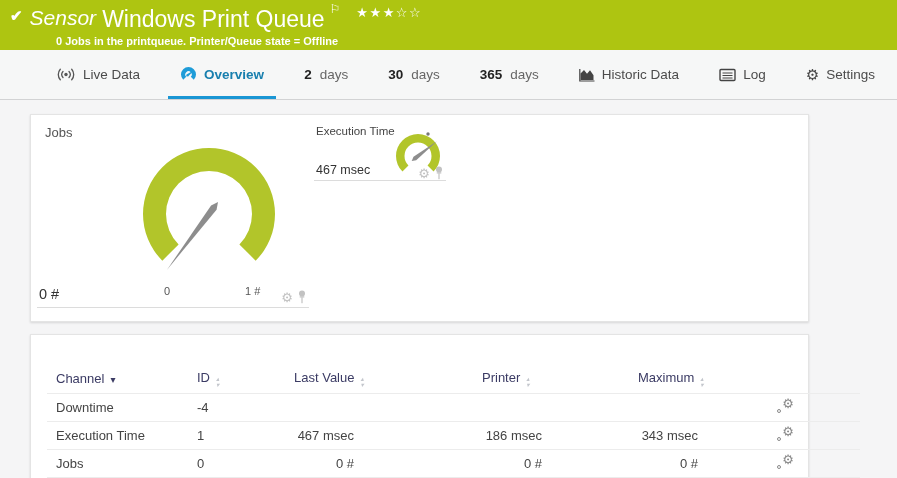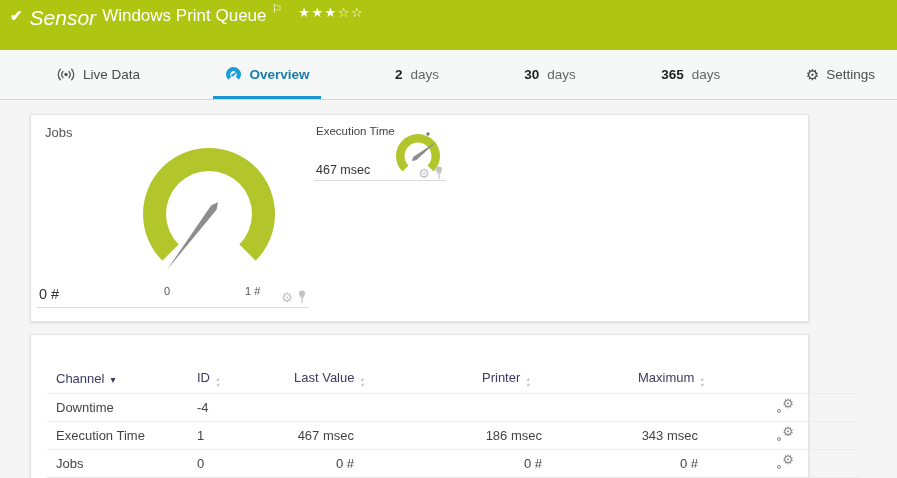--- a/index.html
+++ b/index.html
@@ -5,21 +5,21 @@
   * { margin:0; padding:0; box-sizing:border-box; }
   html,body { width:897px; height:478px; }
   body { font-family:"Liberation Sans", sans-serif; background:#f5f5f6; overflow:hidden; }
   .app { position:relative; width:897px; height:478px; overflow:hidden; background:#f5f5f6; }
 
   
   .topbar { height:50px; background:var(--brand-green); color:#fff; padding:6px 10px 0 8px; }
   .title-row { display:flex; align-items:flex-start; white-space:nowrap; }
   .check-icon { font-size:15px; font-weight:bold; margin:1px 7px 0 2px; }
   .obj-type { font-style:italic; font-size:21px; margin-right:6px; }
-  .obj-name { font-size:17px; }
+  .obj-name { font-size:23px; }
   .flag-icon { font-size:12px; margin-left:5px; transform:translateY(-4px); display:inline-block; }
   .stars { margin-left:16px; font-size:13px; letter-spacing:1.5px; transform:translateY(-1px); }
   .status-row { font-size:11px; font-weight:bold; margin:2px 0 0 48px; }
 
   
   .tabs { display:flex; justify-content:space-between; align-items:stretch; height:50px;
           padding:0 10px 0 44px; background:#f6f7f7; border-bottom:1px solid #d2d3d4; }
   .tab { display:flex; align-items:center; gap:7px; padding:0 12px; font-size:13.5px;
          color:#4b4b4b; cursor:pointer; border-bottom:3px solid transparent; padding-top:3px; }
   .tab .num { font-weight:bold; color:#222; margin-right:1px; }
@@ -78,20 +78,21 @@
 <div class="app">
 
   <header class="topbar">
     <div class="title-row">
       <span class="check-icon">✔</span>
       <span class="obj-type">Sensor</span>
       <span class="obj-name">Windows Print Queue</span>
       <span class="flag-icon">⚐</span>
       <span class="stars"><span>★★★</span><span>☆☆</span></span>
     </div>
+    <div class="status-row">0 Jobs in the printqueue. Printer/Queue state = Offline</div>
   </header>
 
   <nav class="tabs">
     <div class="tab">
       <svg width="20" height="15" viewBox="0 0 20 15">
         <circle cx="10" cy="7.5" r="1.7" fill="#555"></circle>
         <path d="M7,4.5 A4.5,4.5 0 0 0 7,10.5 M4.3,2.2 A8,8 0 0 0 4.3,12.8 M13,4.5 A4.5,4.5 0 0 1 13,10.5 M15.7,2.2 A8,8 0 0 1 15.7,12.8" fill="none" stroke="#555" stroke-width="1.3" stroke-linecap="round"></path>
       </svg>
       <span>Live Data</span>
     </div>
@@ -108,20 +109,34 @@
       <span class="num">2</span>
       <span class="unit">days</span>
     </div>
     <div class="tab">
       <span class="num">30</span>
       <span class="unit">days</span>
     </div>
     <div class="tab">
       <span class="num">365</span>
       <span class="unit">days</span>
+    </div>
+    <div class="tab">
+      <svg width="16" height="15" viewBox="0 0 16 15">
+        <path d="M1.5,13 L1.5,6.5 L5,3 L8,6.8 L11,3.2 L14.5,8.2 L14.5,13 Z" fill="#444"></path>
+        <path d="M0.8,2 L0.8,14 L15.5,14" stroke="#444" stroke-width="1.2" fill="none"></path>
+      </svg>
+      <span>Historic Data</span>
+    </div>
+    <div class="tab">
+      <svg width="17" height="14" viewBox="0 0 17 14">
+        <rect x="1" y="1.5" width="15" height="11" rx="1" fill="none" stroke="#444" stroke-width="1.4"></rect>
+        <path d="M3.5,5 L13.5,5 M3.5,7.5 L13.5,7.5 M3.5,10 L13.5,10" stroke="#444" stroke-width="1"></path>
+      </svg>
+      <span>Log</span>
     </div>
     <div class="tab">
       <span class="gear-glyph">⚙</span>
       <span>Settings</span>
     </div>
   </nav>
 
   <main class="content">
 
     <section class="panel gauges-panel">

